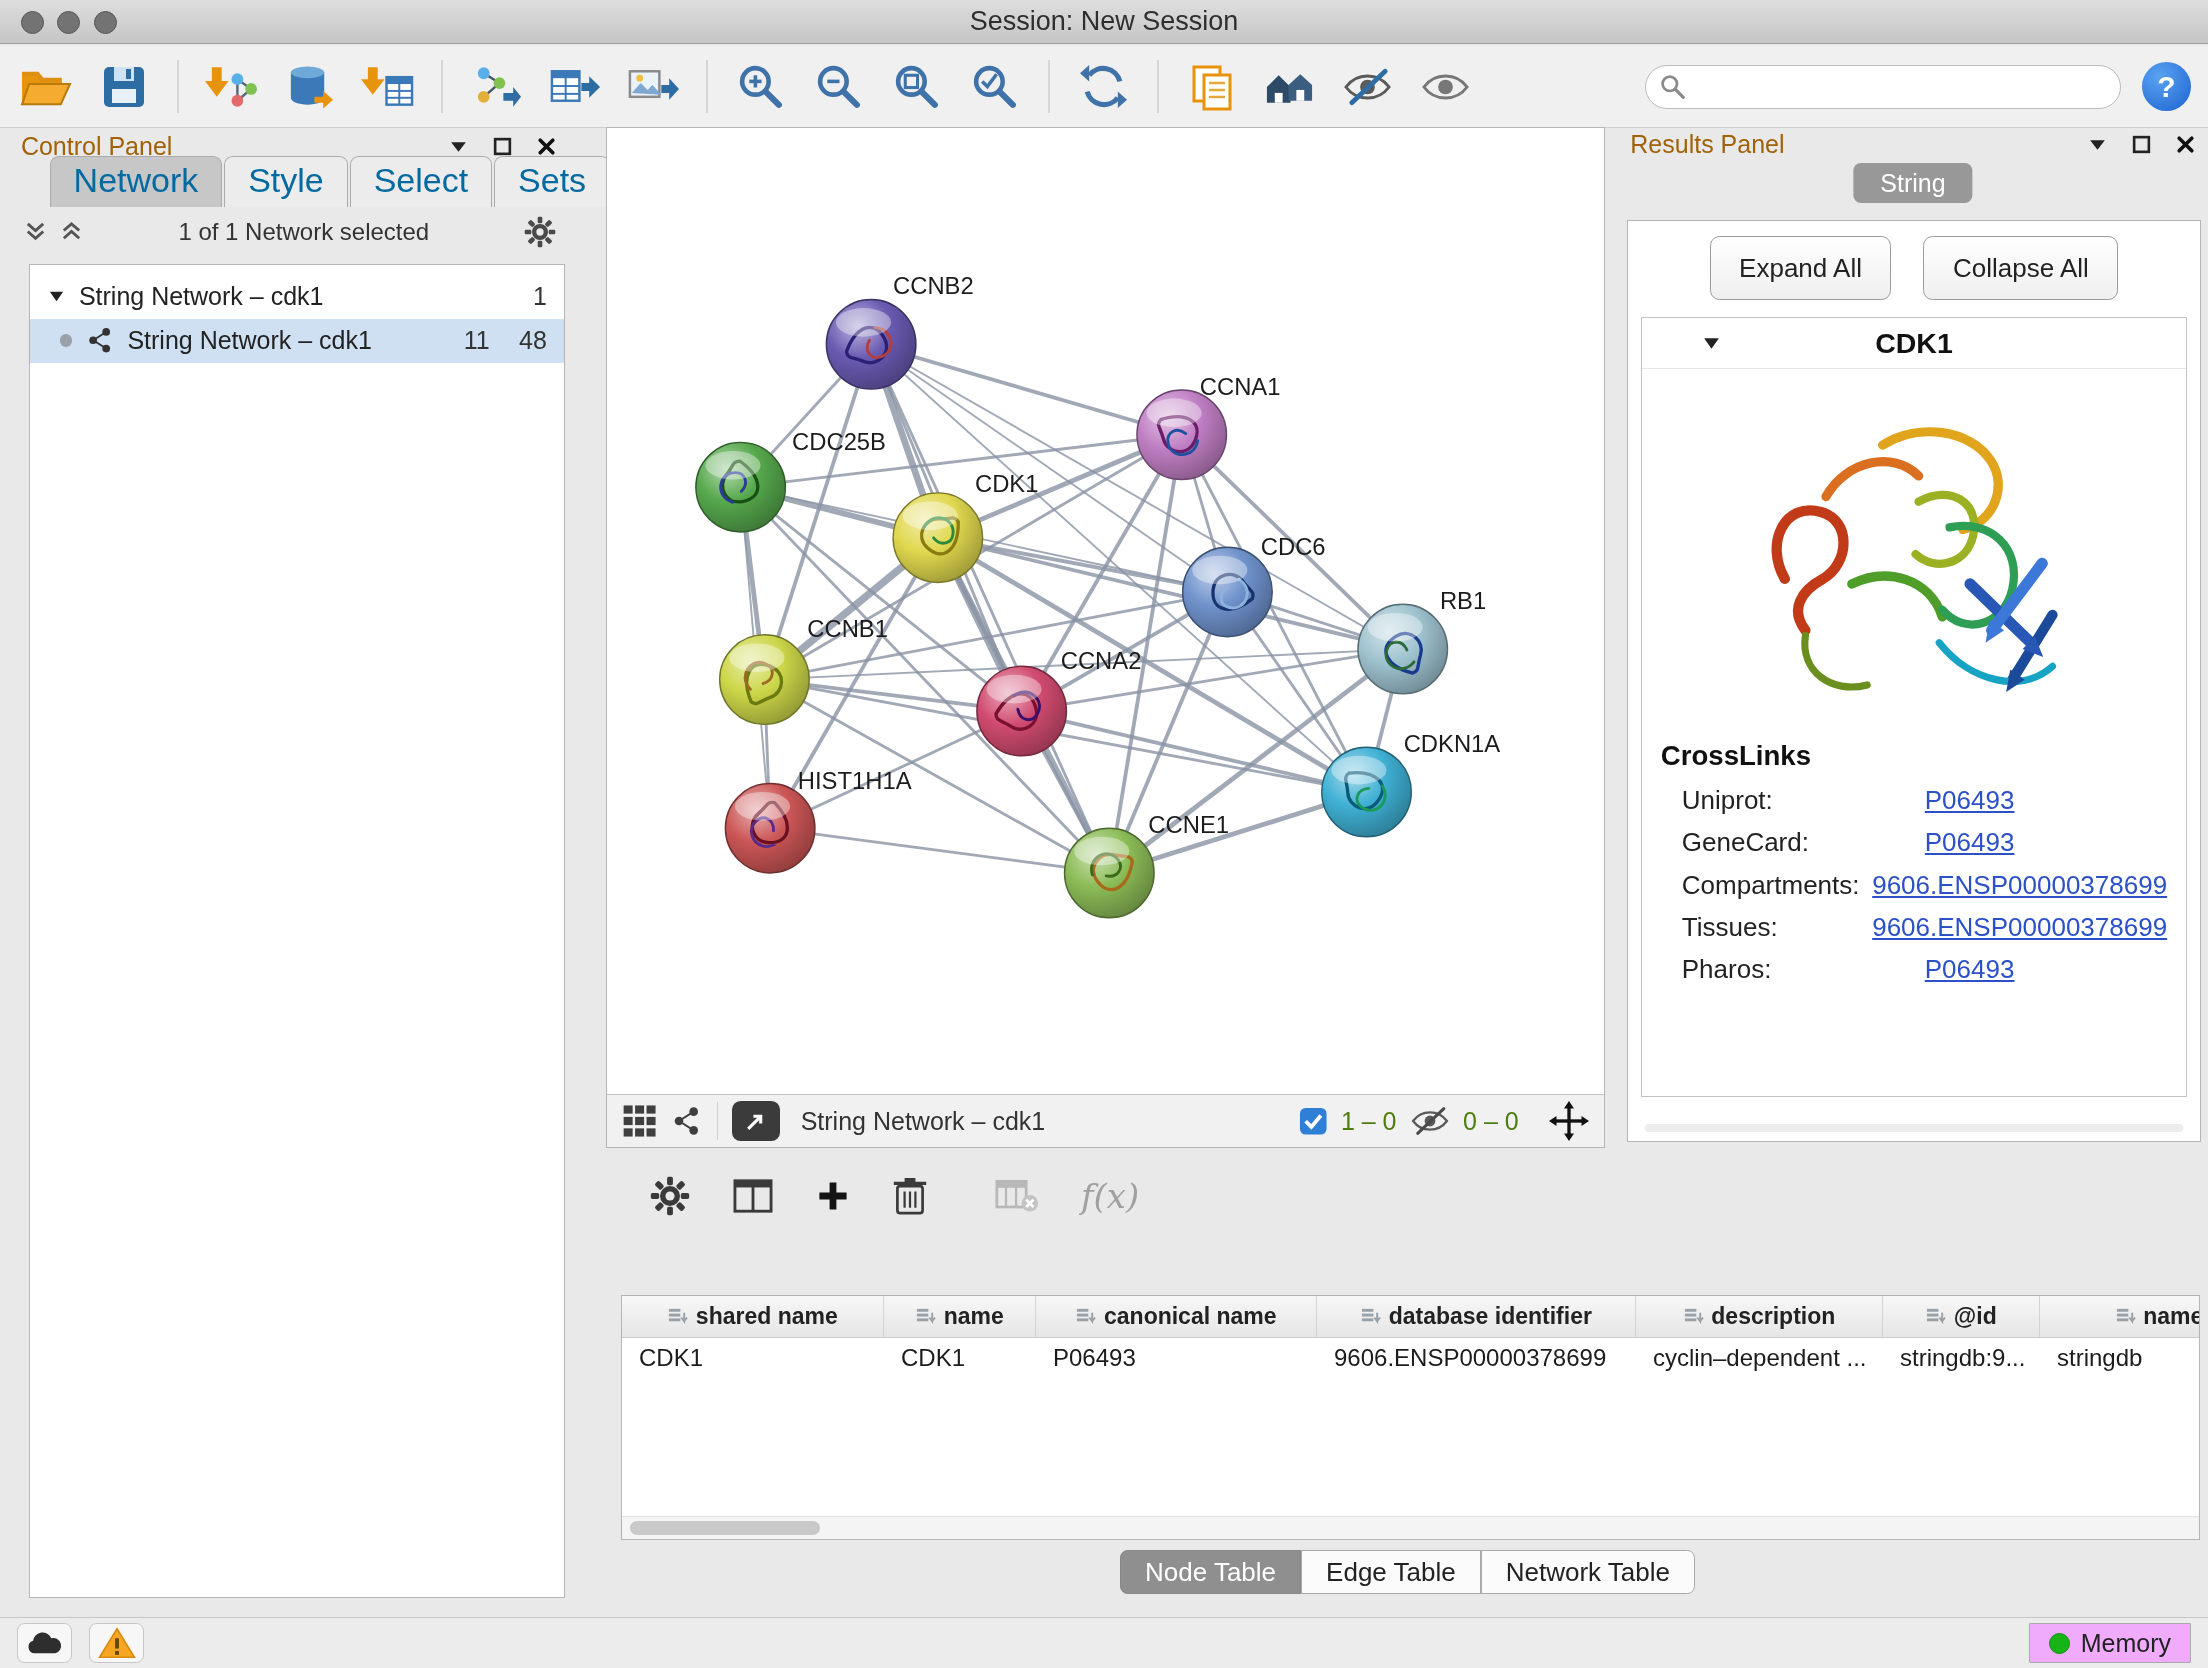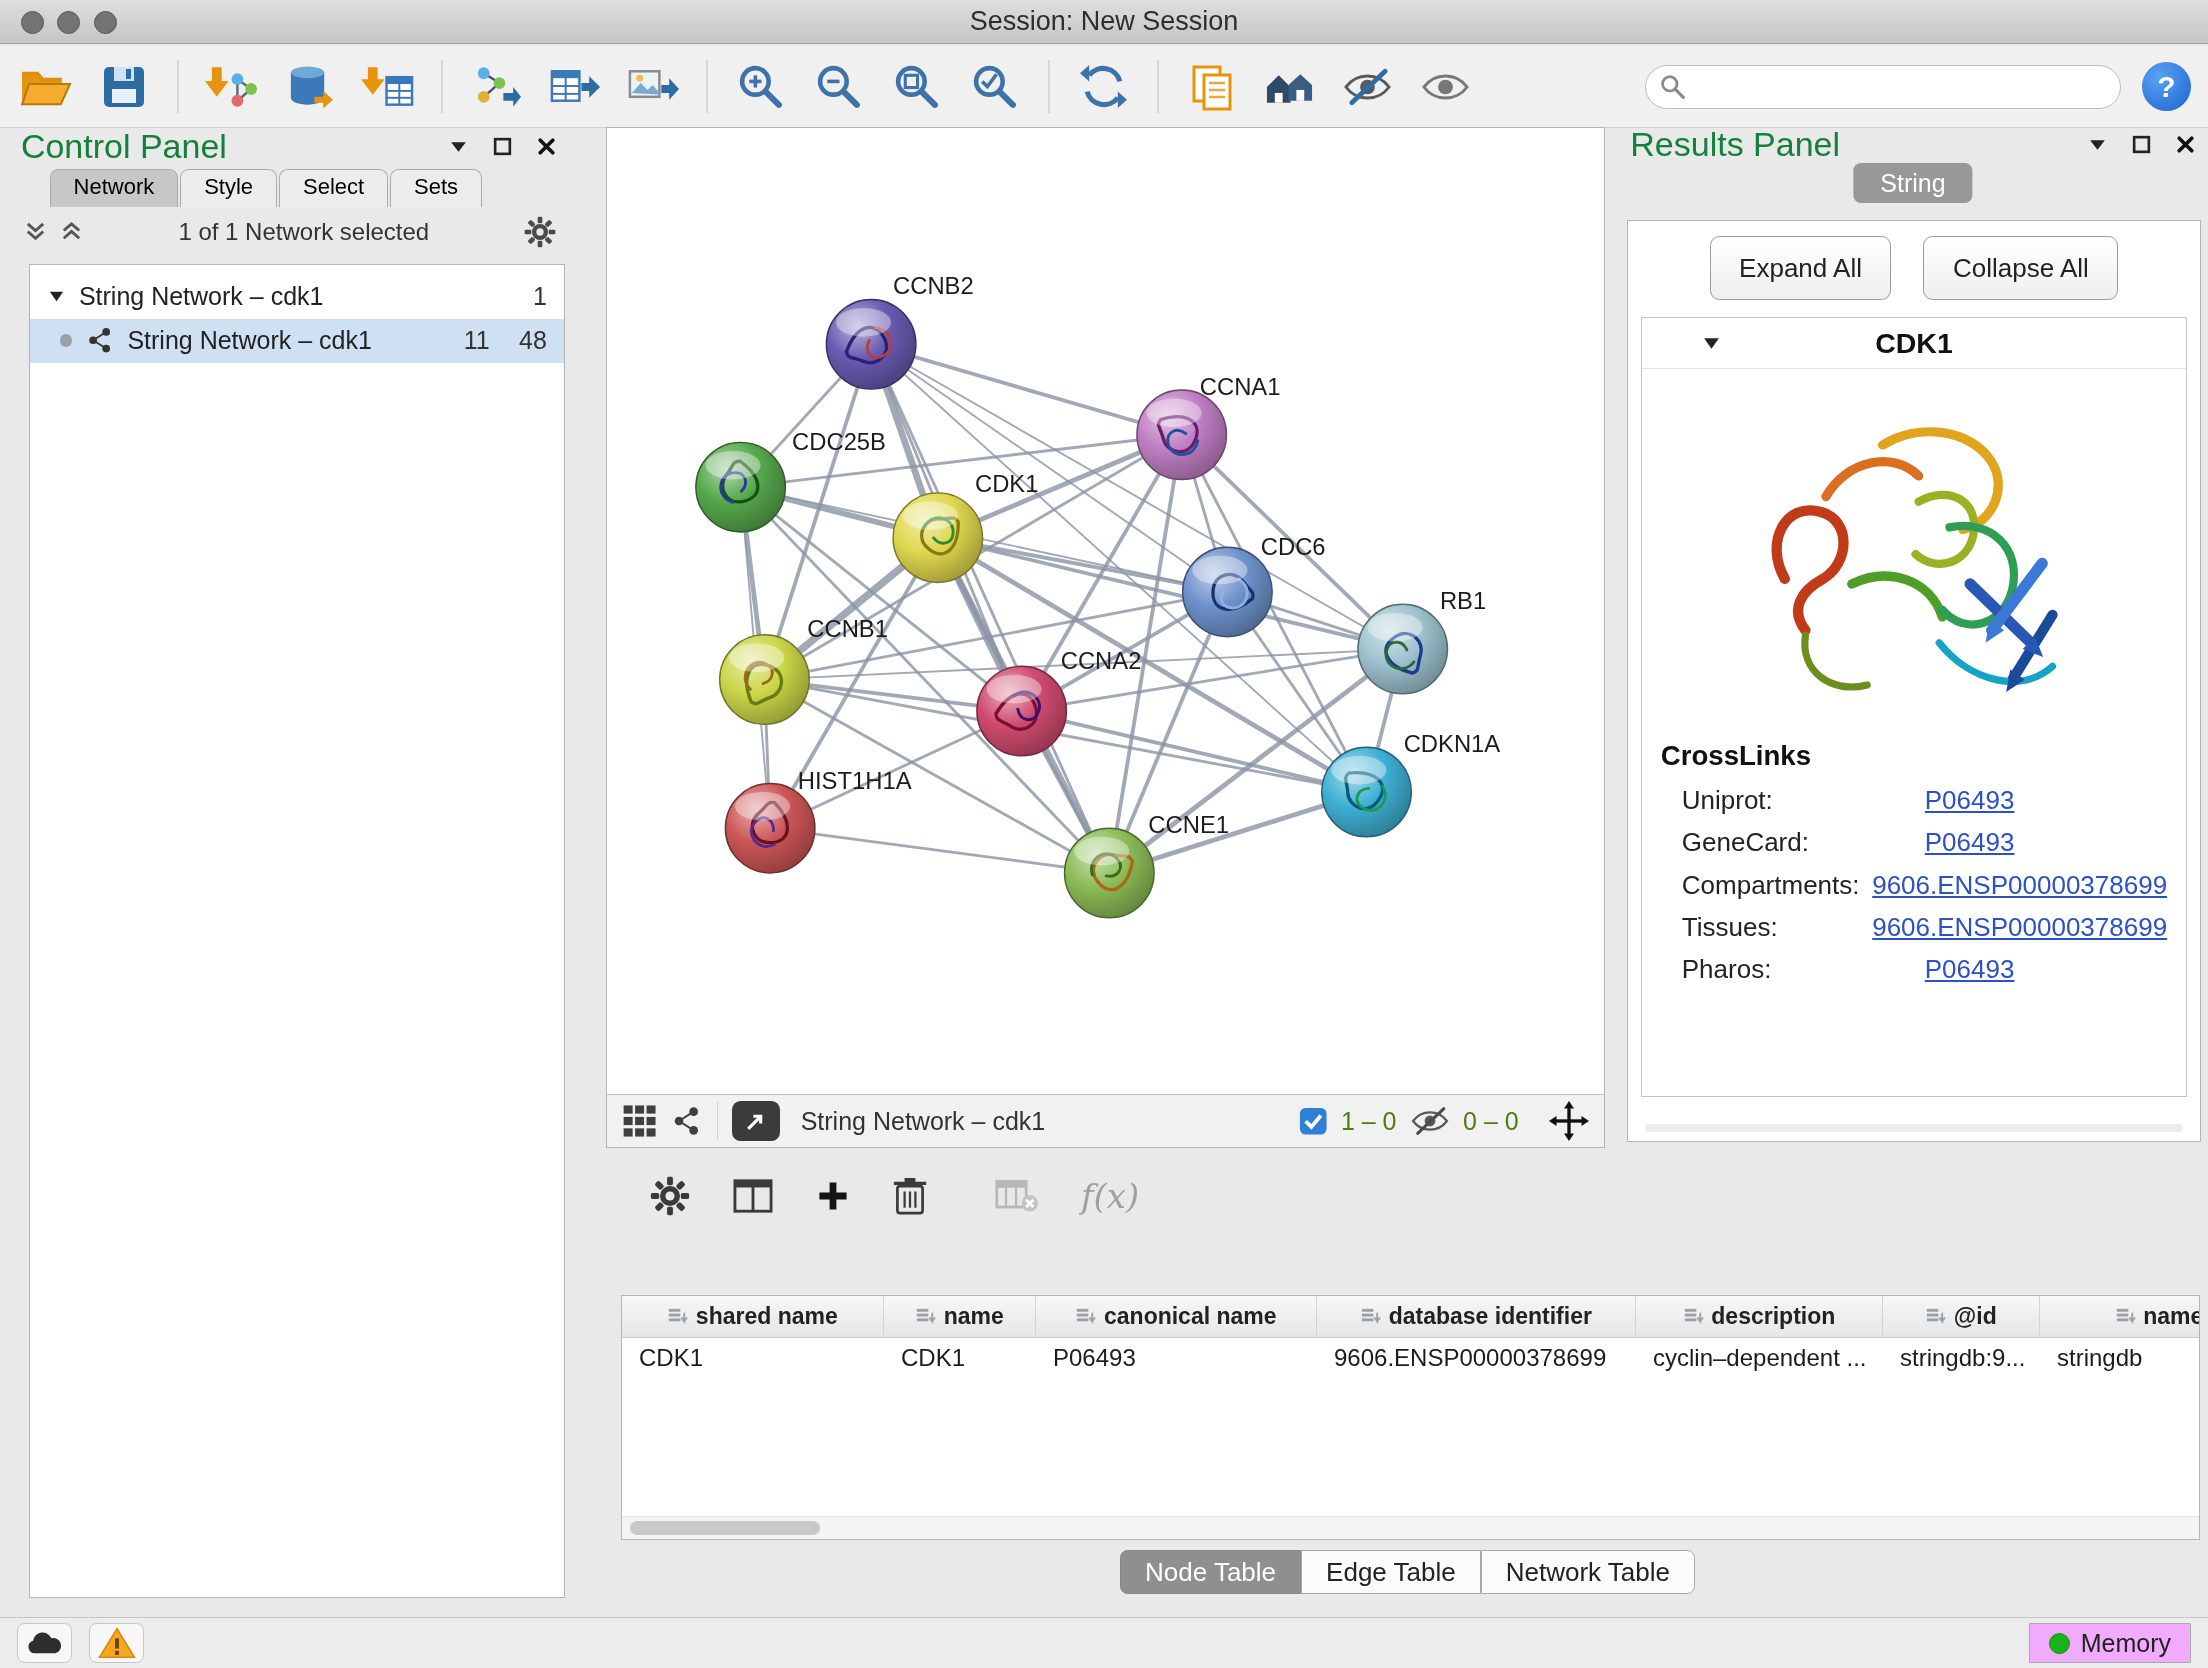--- a/index.html
+++ b/index.html
@@ -17,28 +17,28 @@
 .tbtn{background:none;border:none;width:57px;height:61px;display:flex;align-items:center;justify-content:center;cursor:pointer;flex:none}
 .tsep{width:1.9px;height:53px;background:#d6d6d6;flex:none;margin:0 3.8px}
 .tspacer{flex:1}
 .searchbox{width:476px;height:44px;border:1.9px solid #bcbcbc;border-radius:23px;background:#fff;display:flex;align-items:center;padding:0 13.3px;gap:9.5px;flex:none}
 .searchbox input{border:none;outline:none;flex:1;font-size:25px;color:#333;background:transparent}
 .helpbtn{width:49px;height:49px;border-radius:50%;background:radial-gradient(circle at 35% 30%,#5aa2f2,#1c63cf);display:flex;align-items:center;justify-content:center;flex:none;border:none;cursor:pointer}
 .helpbtn::after{content:"?";color:#fff;font-size:30px;font-weight:bold}
 
 
 .panel-hrow{height:34px;display:flex;align-items:center;justify-content:space-between;padding:0 13.3px}
-.panel-title{font-size:34px;color:#15803d}
+.panel-title{font-size:25px;color:#a16207}
 .panel-icons{display:flex;align-items:center;gap:23px}
 .pi{cursor:pointer}
 
 
 .control-panel{position:absolute;left:7.6px;top:129px;width:563px;height:1480px}
 .cp-tabs{display:flex;align-items:flex-end;gap:1.9px;padding-left:42px;height:44px}
-.cp-tab{font-size:22px;color:#000000;padding:4.8px 23px 6.7px;border:1.9px solid #ababab;border-bottom:none;border-radius:8.6px 8.6px 0 0;background:#ececec;cursor:pointer}
+.cp-tab{font-size:34px;color:#0369a1;padding:4.8px 23px 6.7px;border:1.9px solid #ababab;border-bottom:none;border-radius:8.6px 8.6px 0 0;background:#ececec;cursor:pointer}
 .cp-tab.selected{background:#c7c7c7}
 .cp-selrow{height:49px;display:flex;align-items:center;padding:0 15px;gap:11.4px}
 .cp-summary{flex:1;text-align:center;font-size:24px;color:#333}
 .cp-tree{position:absolute;left:21px;right:5.7px;top:135px;bottom:11.4px;background:#fff;border:1.9px solid #b5b5b5;padding-top:9.5px;overflow:hidden}
 .tree-row{height:44px;display:flex;align-items:center;font-size:25px;color:#222;gap:13.3px;padding:0 17px;cursor:pointer}
 .tree-row.selected{background:#cfe0f3}
 .tree-row .grow{flex:1}
 .tree-count{width:44px;text-align:right;color:#333}
 .tree-bullet{width:12.4px;height:12.4px;border-radius:50%;background:#9aa0a8;flex:none;margin-left:13.3px}
 

